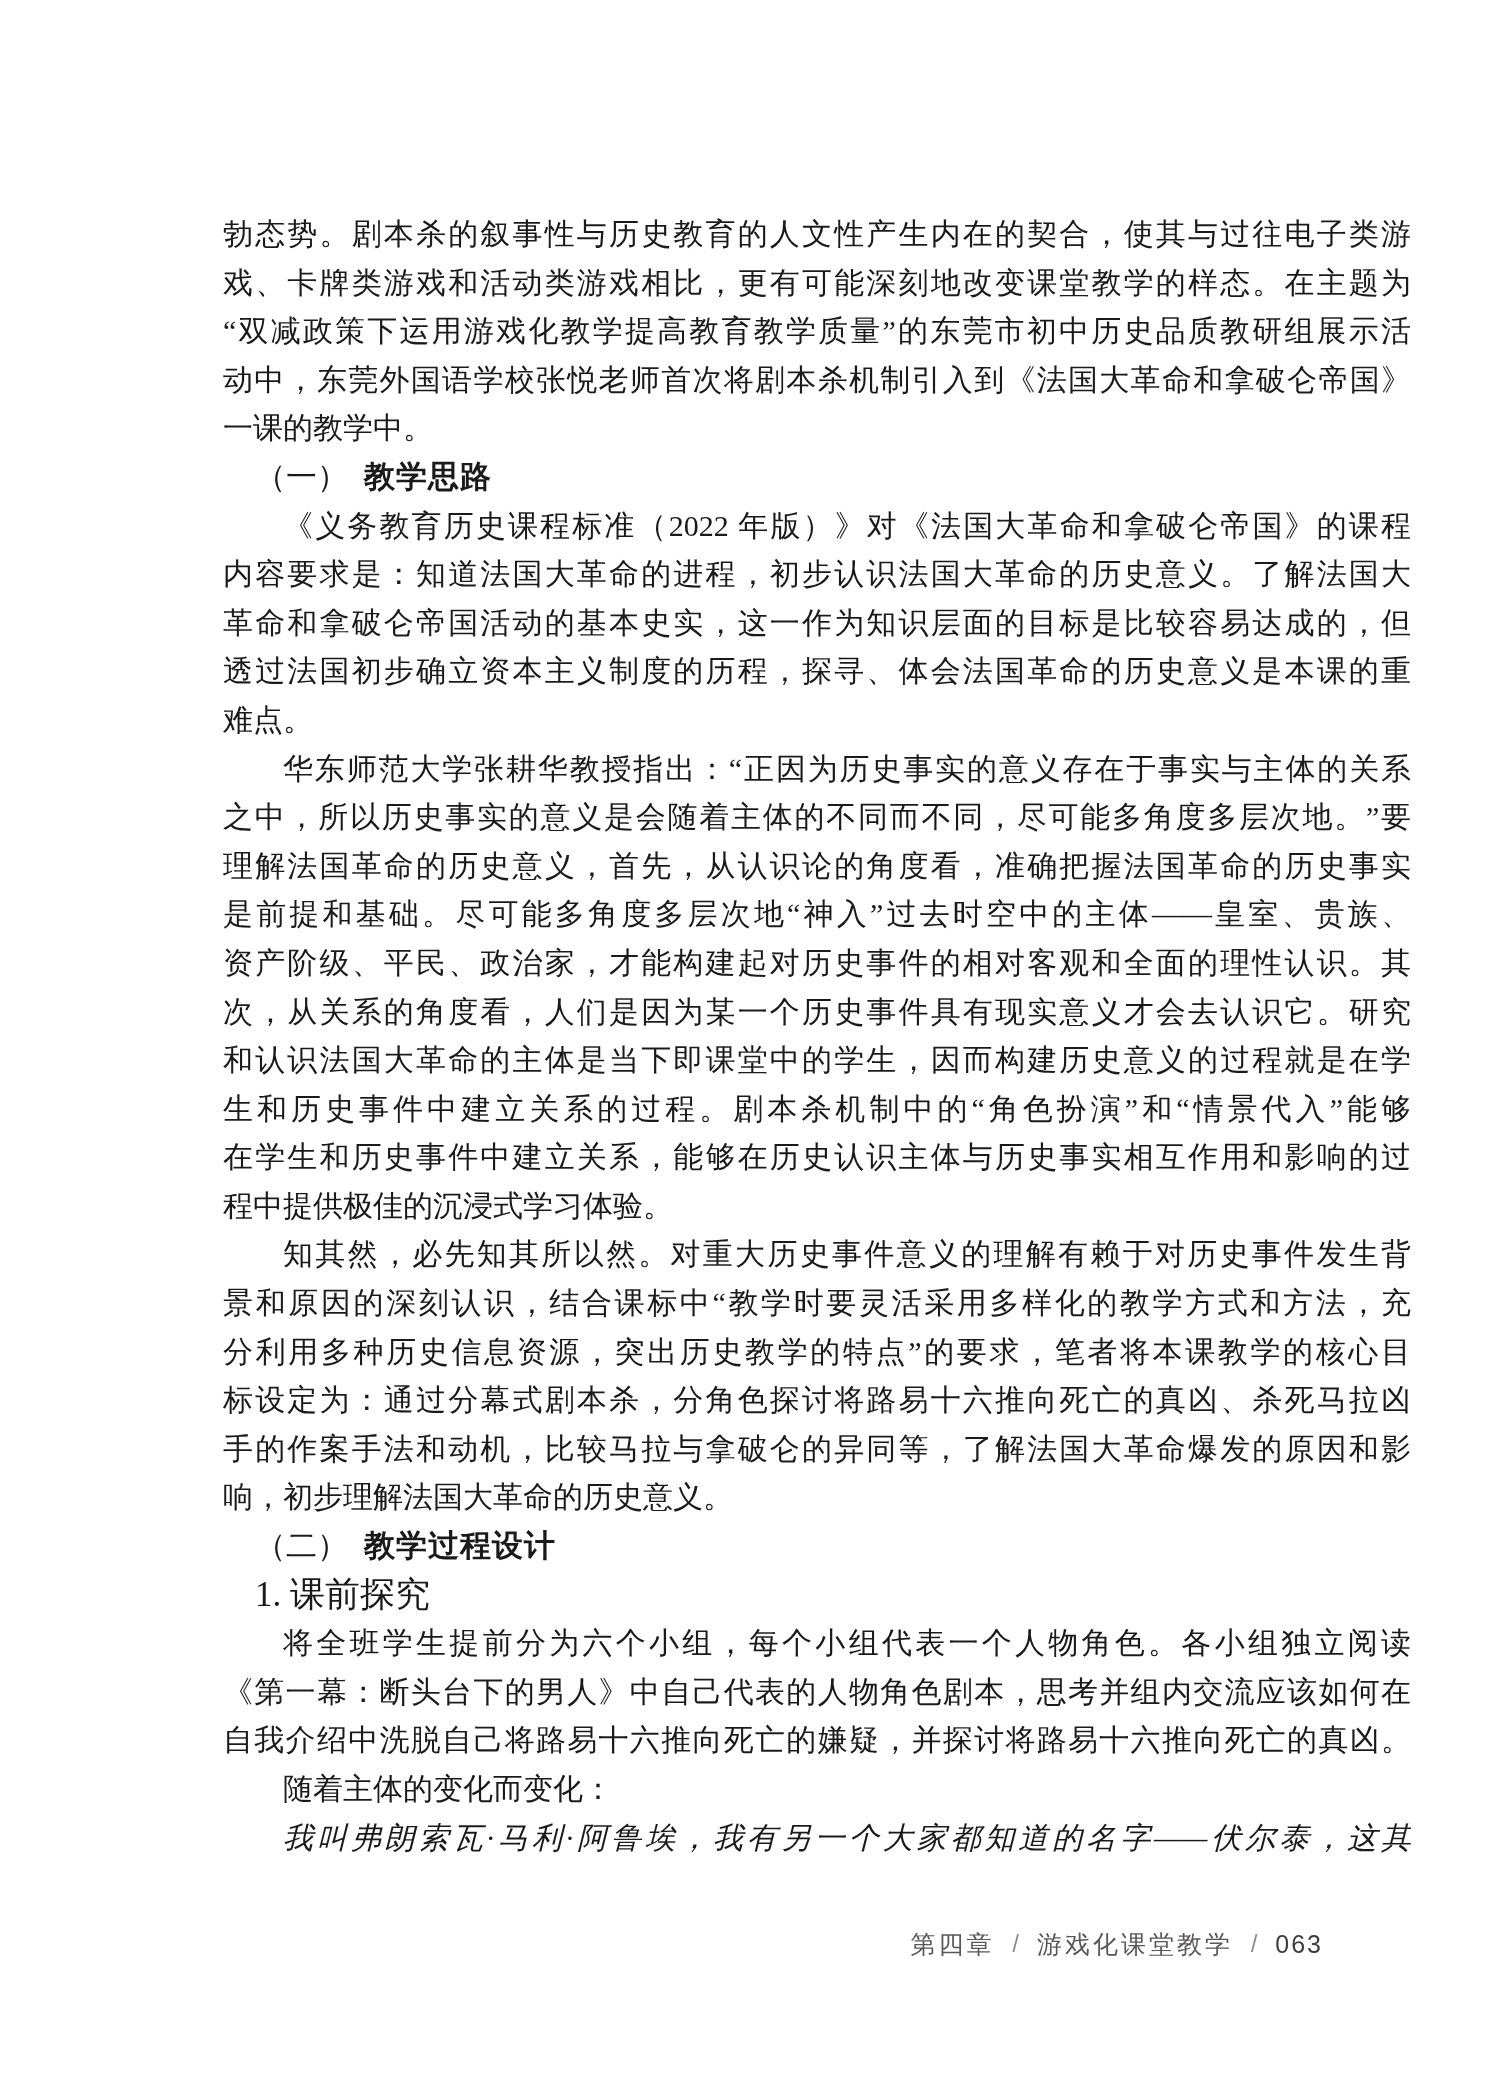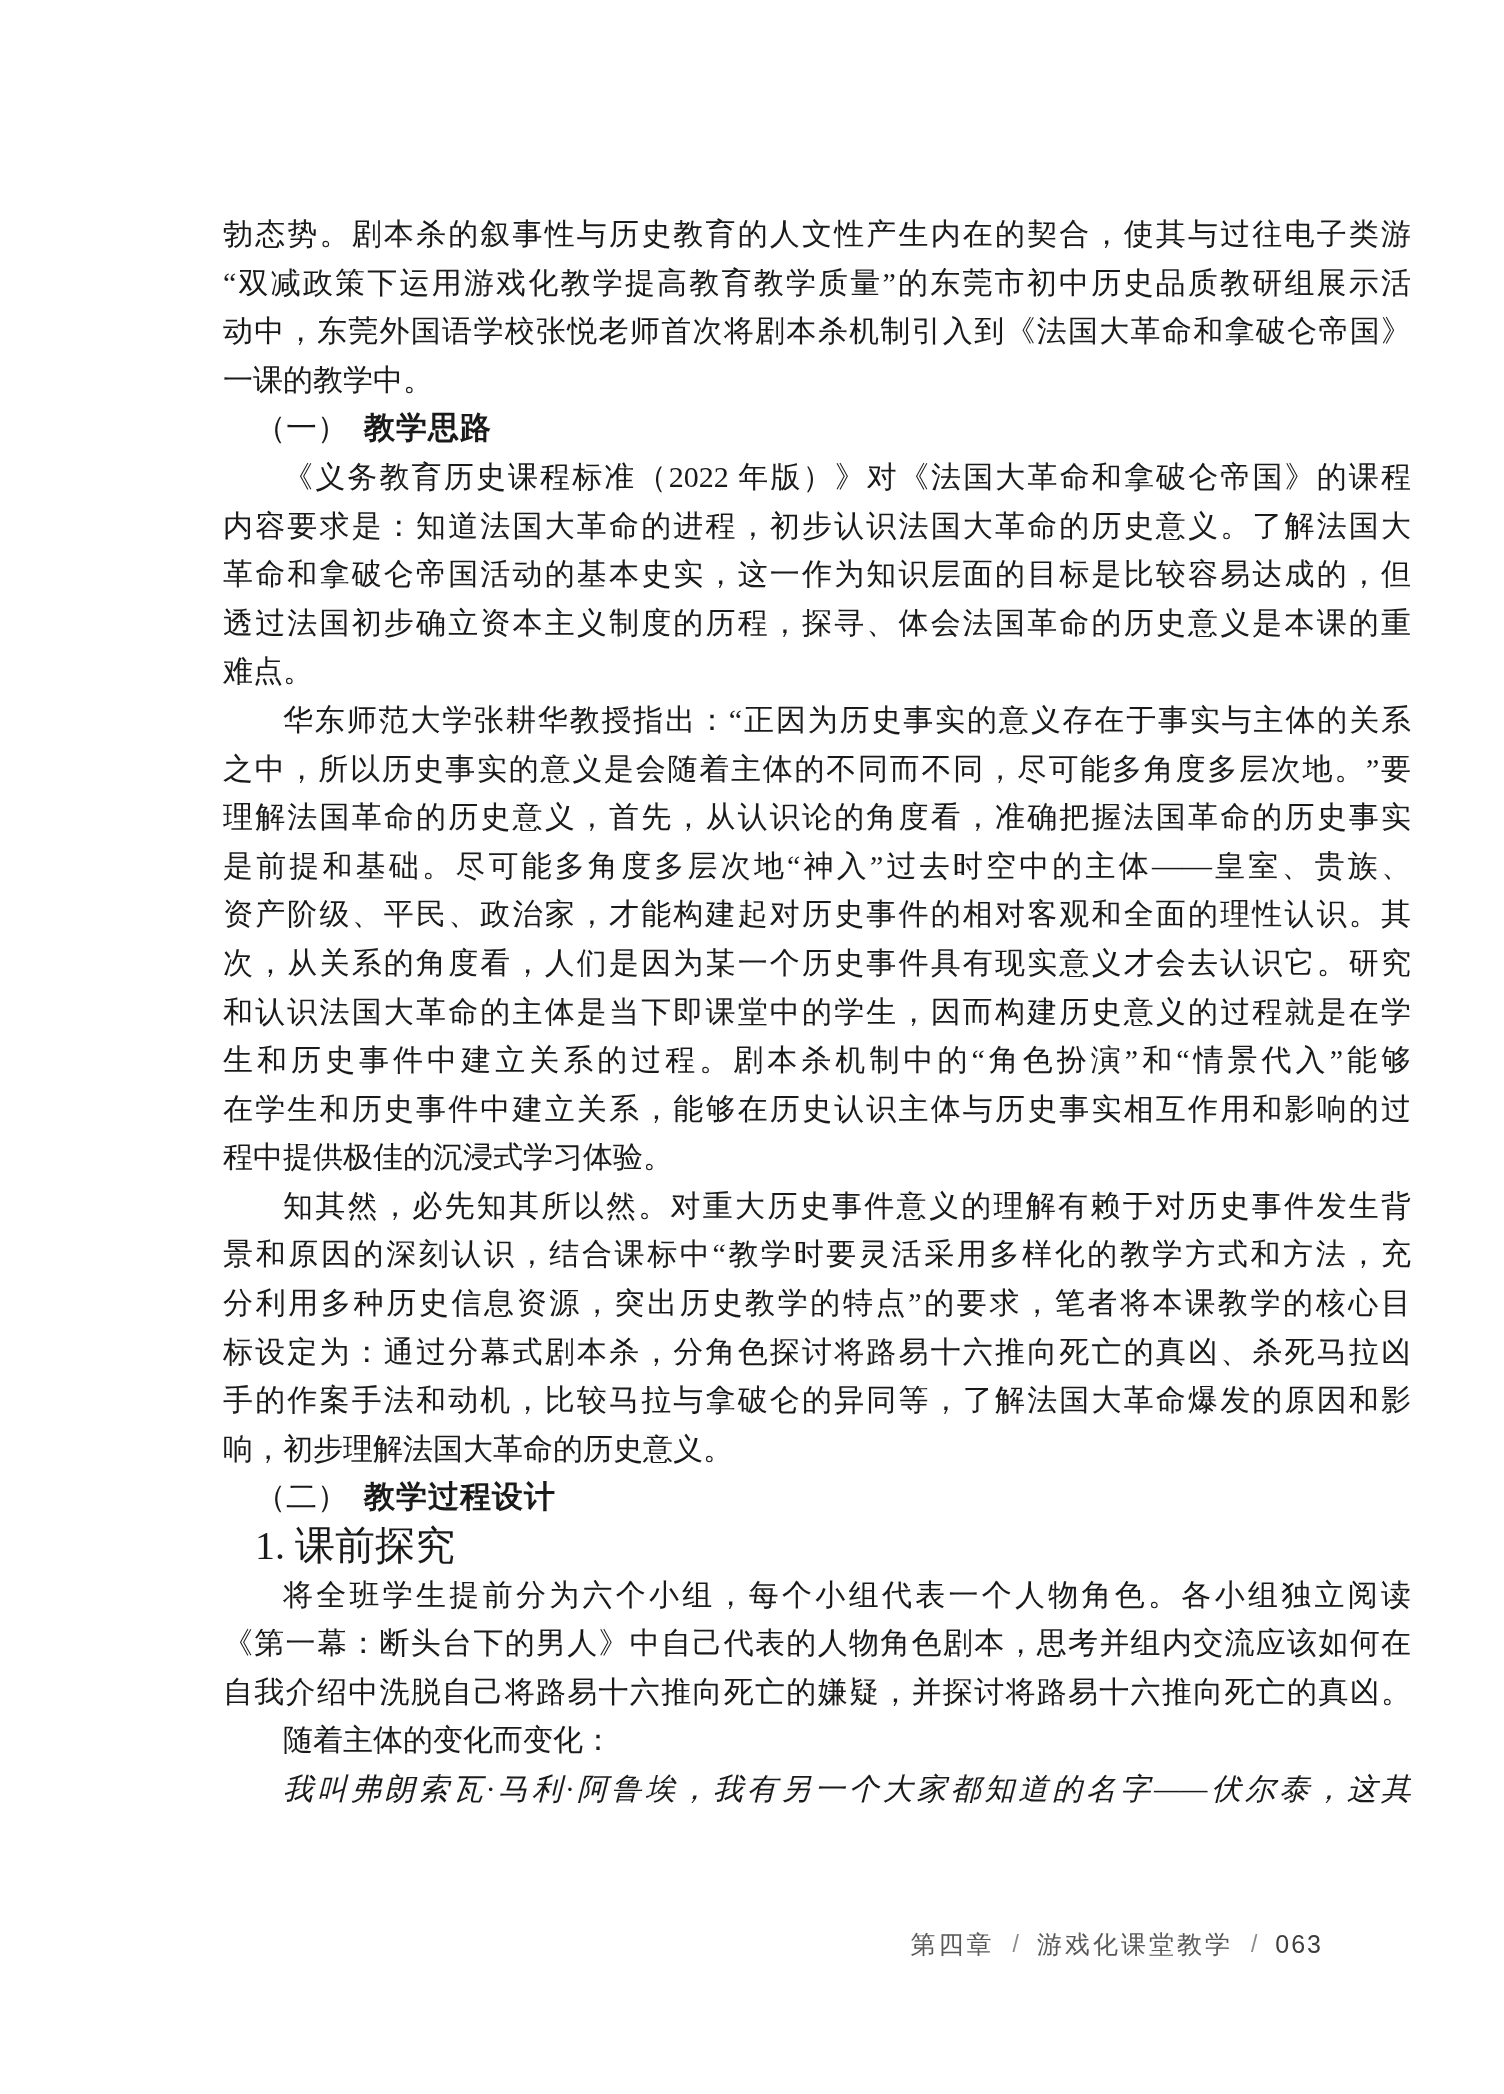--- a/index.html
+++ b/index.html
@@ -42,21 +42,21 @@
     font-family: "Liberation Sans", sans-serif;
     font-weight: bold;
     font-size: 31px;
     margin-left: 16px;
     letter-spacing: 1px;
   }
   .subheading {
     height: 48.6px;
     line-height: 48.6px;
     padding-left: 60px;
-    font-size: 40px;
+    font-size: 35px;
     white-space: nowrap;
   }
   .script-title {
     height: 48.6px;
     line-height: 48.6px;
     text-align: center;
     font-weight: bold;
     font-style: italic;
     font-size: 30px;
     letter-spacing: 7px;
@@ -86,20 +86,21 @@
   }
 </style>
 </head>
 <body>
 
 <div class="page">
   <div class="content">
 
     <div class="para">
         <div class="line">勃态势。剧本杀的叙事性与历史教育的人文性产生内在的契合，使其与过往电子类游</div>
+        <div class="line">戏、卡牌类游戏和活动类游戏相比，更有可能深刻地改变课堂教学的样态。在主题为</div>
         <div class="line">“双减政策下运用游戏化教学提高教育教学质量”的东莞市初中历史品质教研组展示活</div>
         <div class="line">动中，东莞外国语学校张悦老师首次将剧本杀机制引入到《法国大革命和拿破仑帝国》</div>
         <div class="line short">一课的教学中。</div>
       </div>
 
     <div class="heading">
       <span class="h-num">（一）</span><span class="h-title">教学思路</span>
     </div>
 
     <div class="para">

